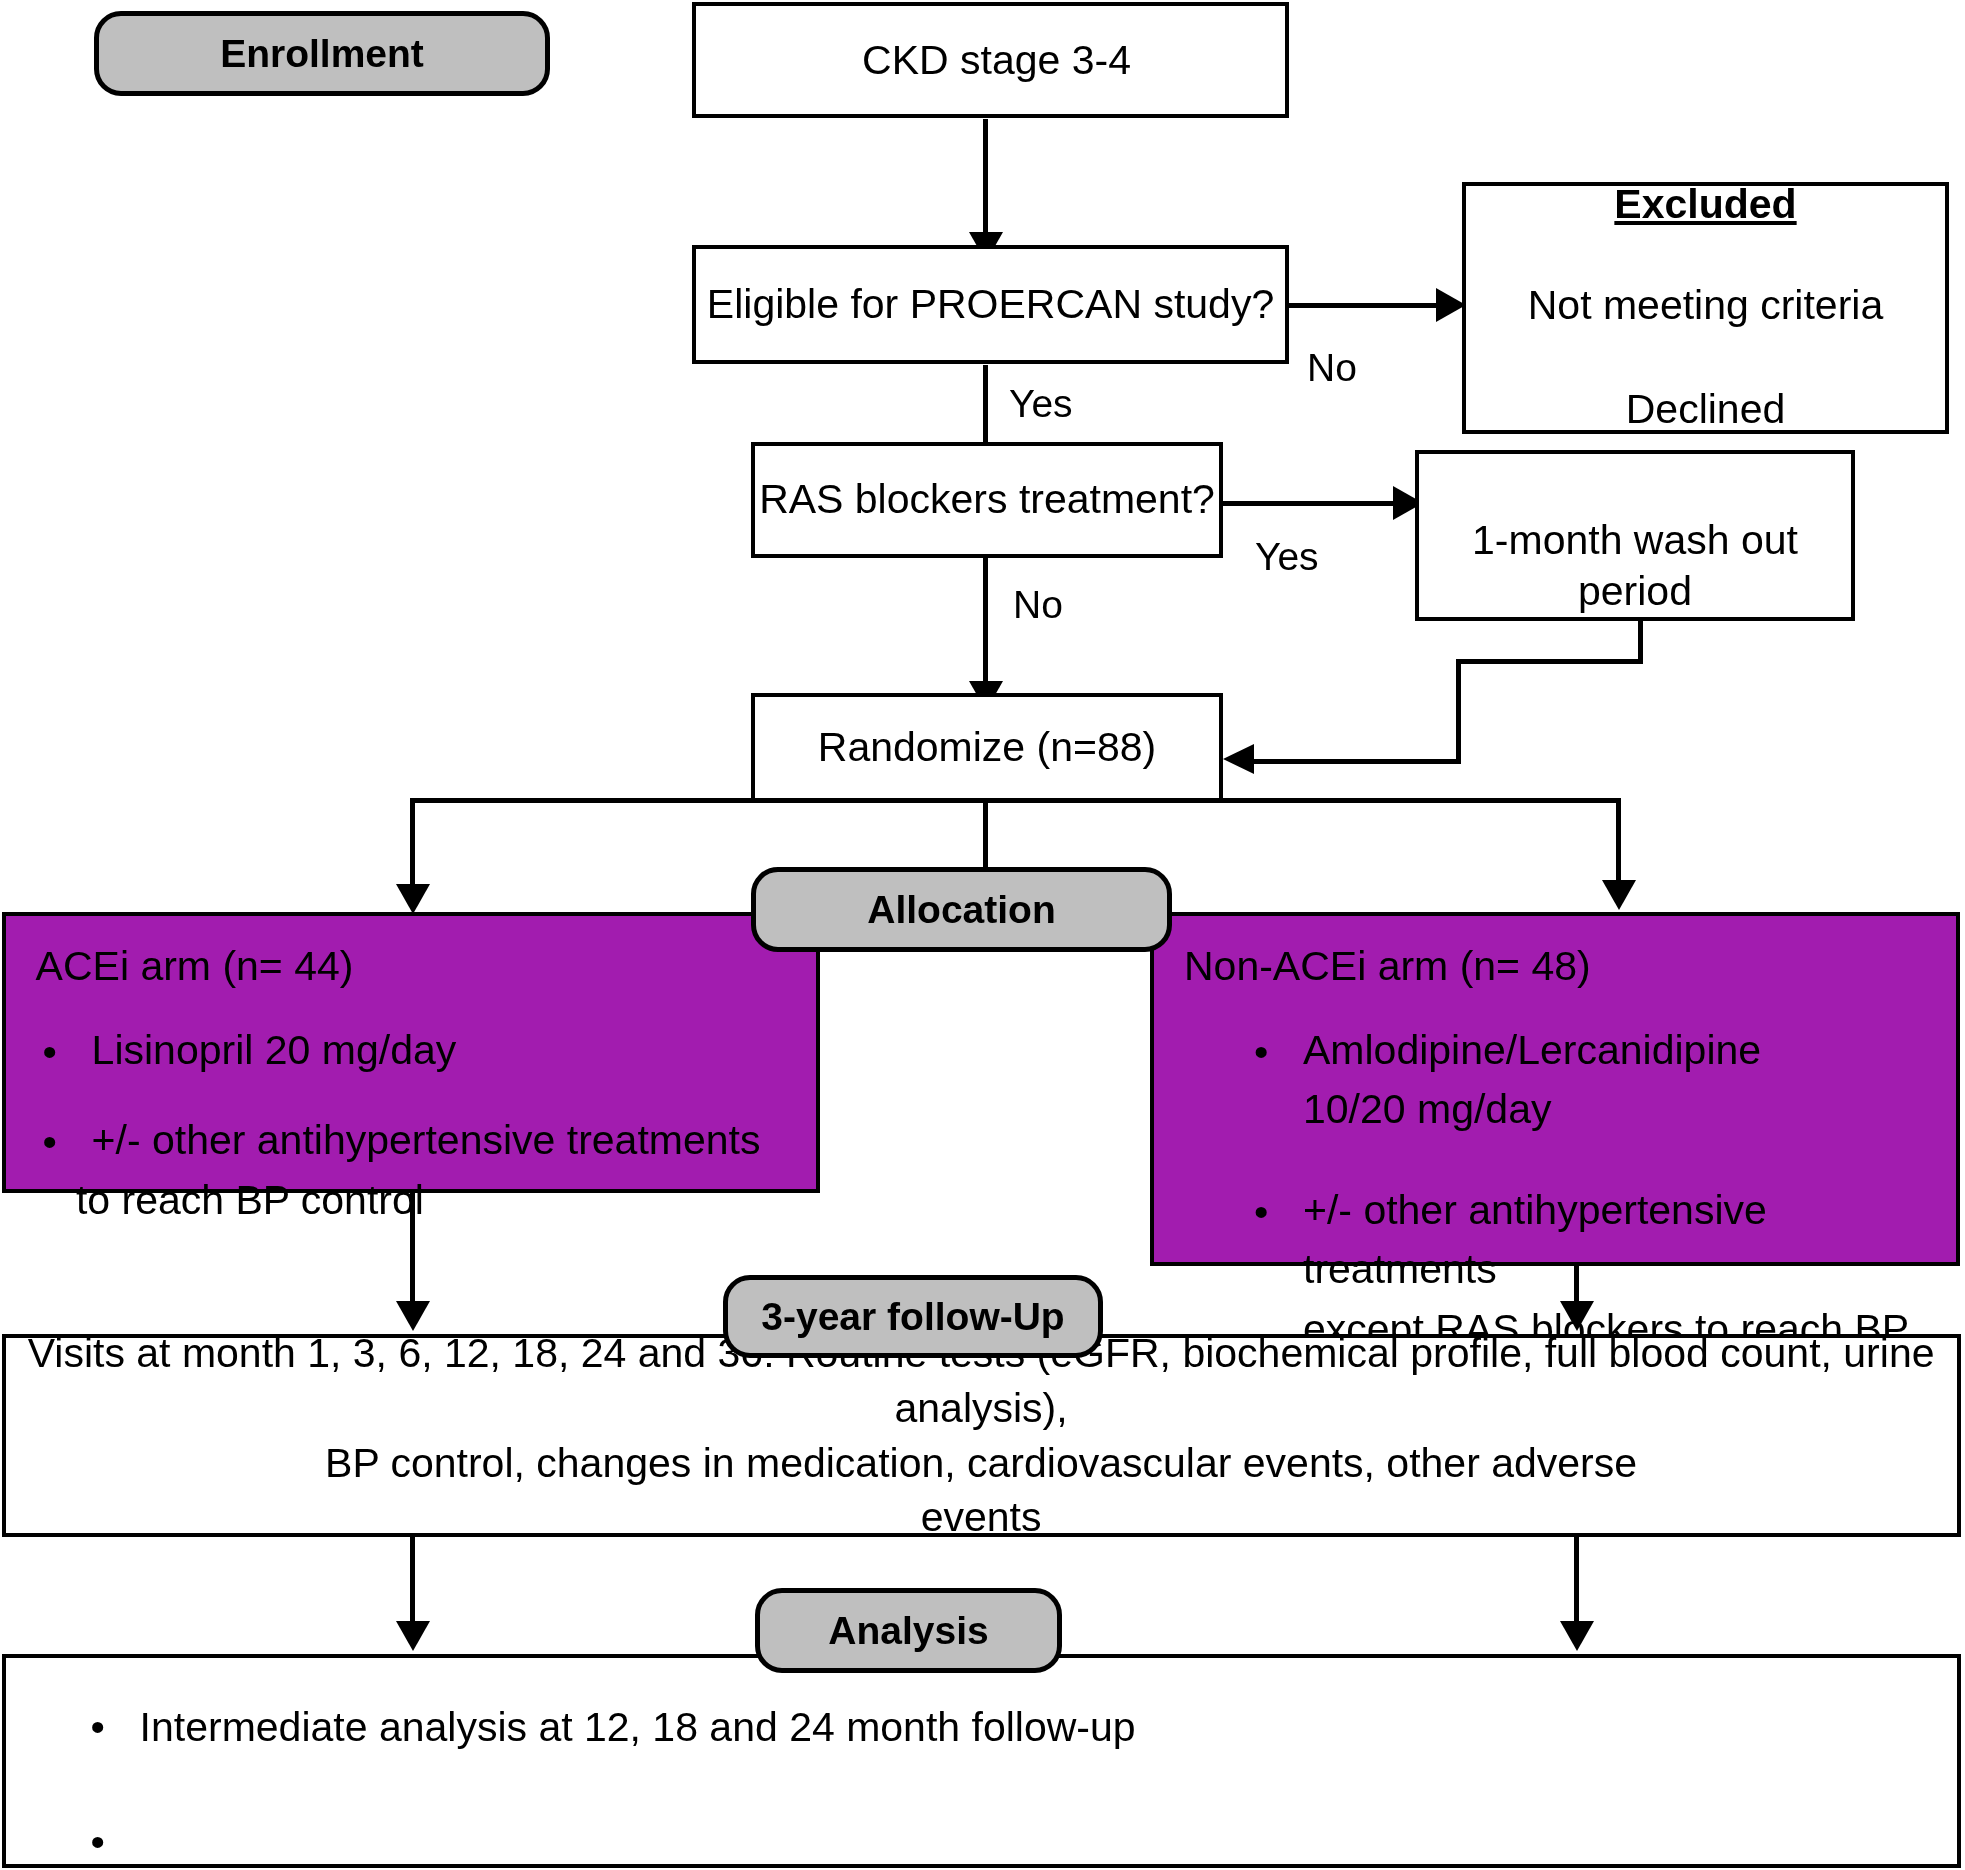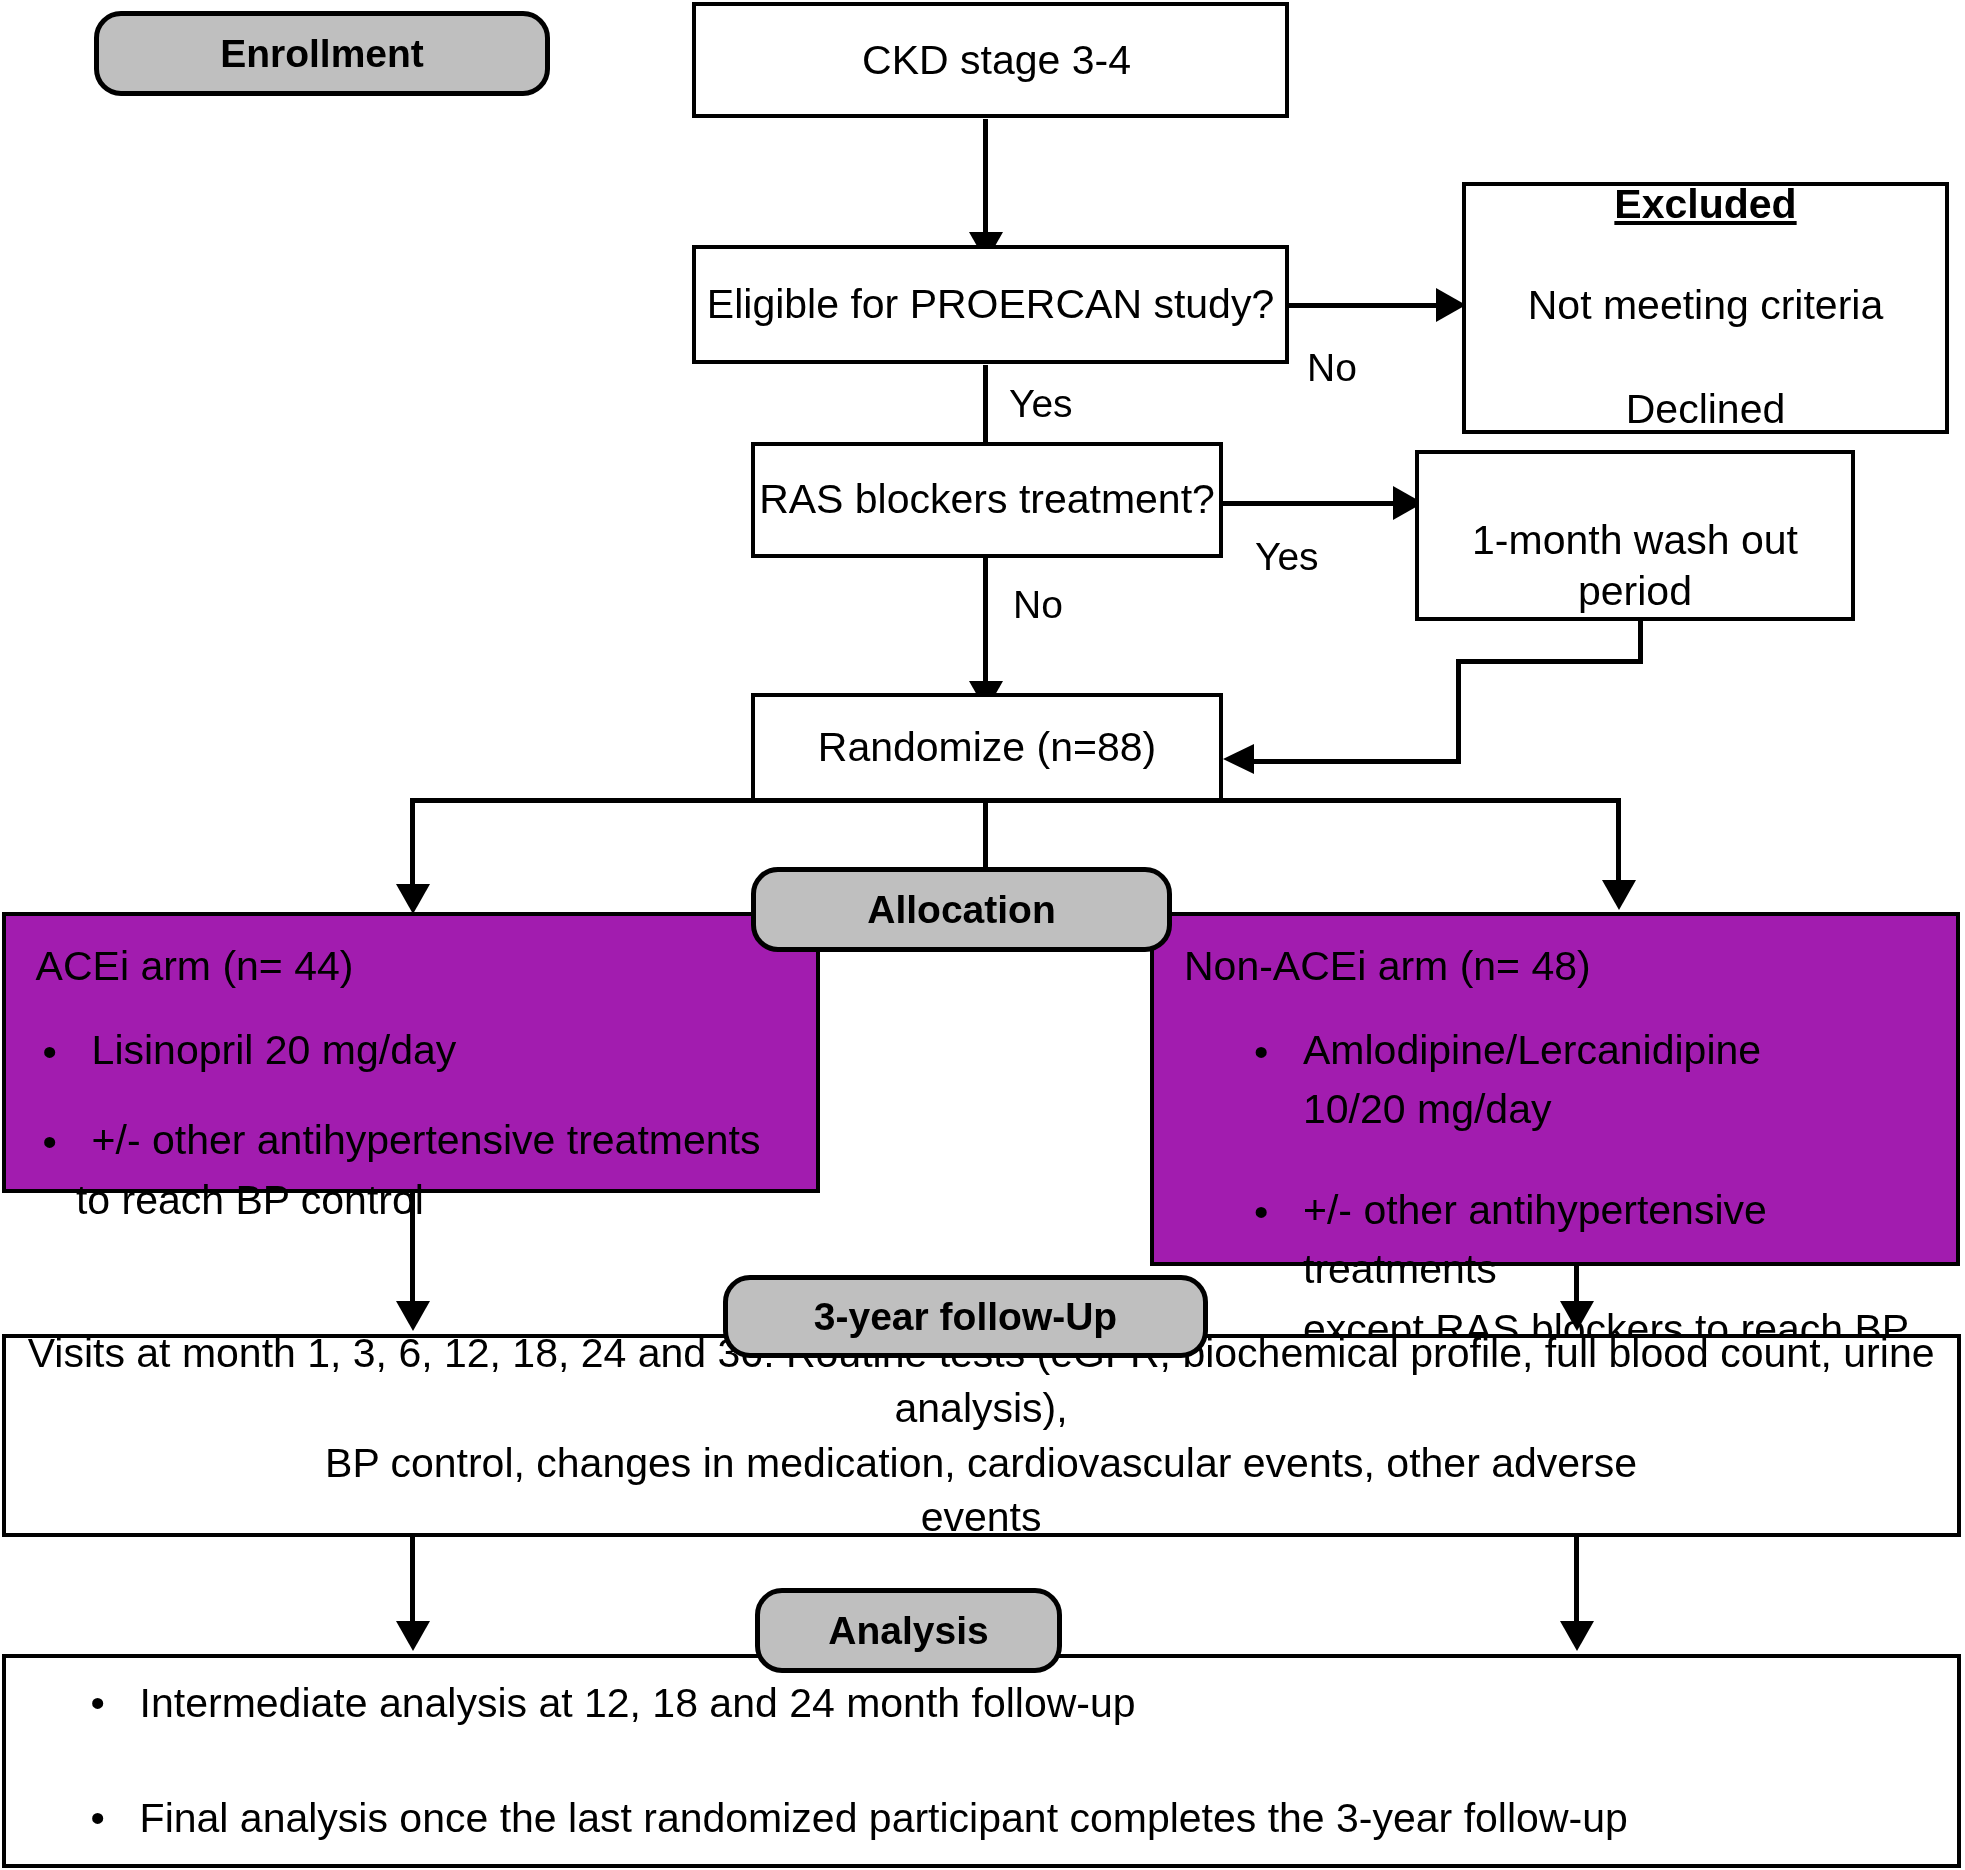--- a/index.html
+++ b/index.html
@@ -178,21 +178,21 @@
       </li>
     </ul>
   </div>
 
   <div class="vline" style="left:410px;top:1193px;height:110px;"></div>
   <div class="adown" style="left:396px;top:1301px;"></div>
 
   <div class="vline" style="left:1574px;top:1266px;height:39px;"></div>
   <div class="adown" style="left:1560px;top:1301px;"></div>
 
-  <div class="stage" style="left:723px;top:1275px;width:485px;height:83px;">
+  <div class="stage" style="left:723px;top:1275px;width:380px;height:83px;">
     <span>3-year follow-Up</span>
   </div>
 
   <div class="wide" style="left:1.6px;top:1334px;width:1959px;height:203px;display:flex;align-items:center;justify-content:center;">
     <div class="fu-text">
       <span>Visits at month 1, 3, 6, 12, 18, 24 and 36: Routine tests (eGFR, biochemical profile, full blood count, urine analysis),</span><br>
       <span>BP control, changes in medication, cardiovascular events, other adverse</span><br>
       <span>events</span>
     </div>
   </div>
@@ -210,19 +210,18 @@
   <div class="wide" style="left:1.6px;top:1654px;width:1959px;height:214px;display:flex;flex-direction:column;justify-content:center;gap:68px;">
     <ul class="an-list">
       <li>
         <span class="bullet">•</span>
         <span>Intermediate analysis at 12, 18 and 24 month follow-up</span>
       </li>
     </ul>
     <ul class="an-list">
       <li>
         <span class="bullet">•</span>
-        <span>Final analysis once the last randomized participant completes the 3-year follow-up</span>
       </li>
     </ul>
   </div>
 
 </div>
 
 
 </body></html>

